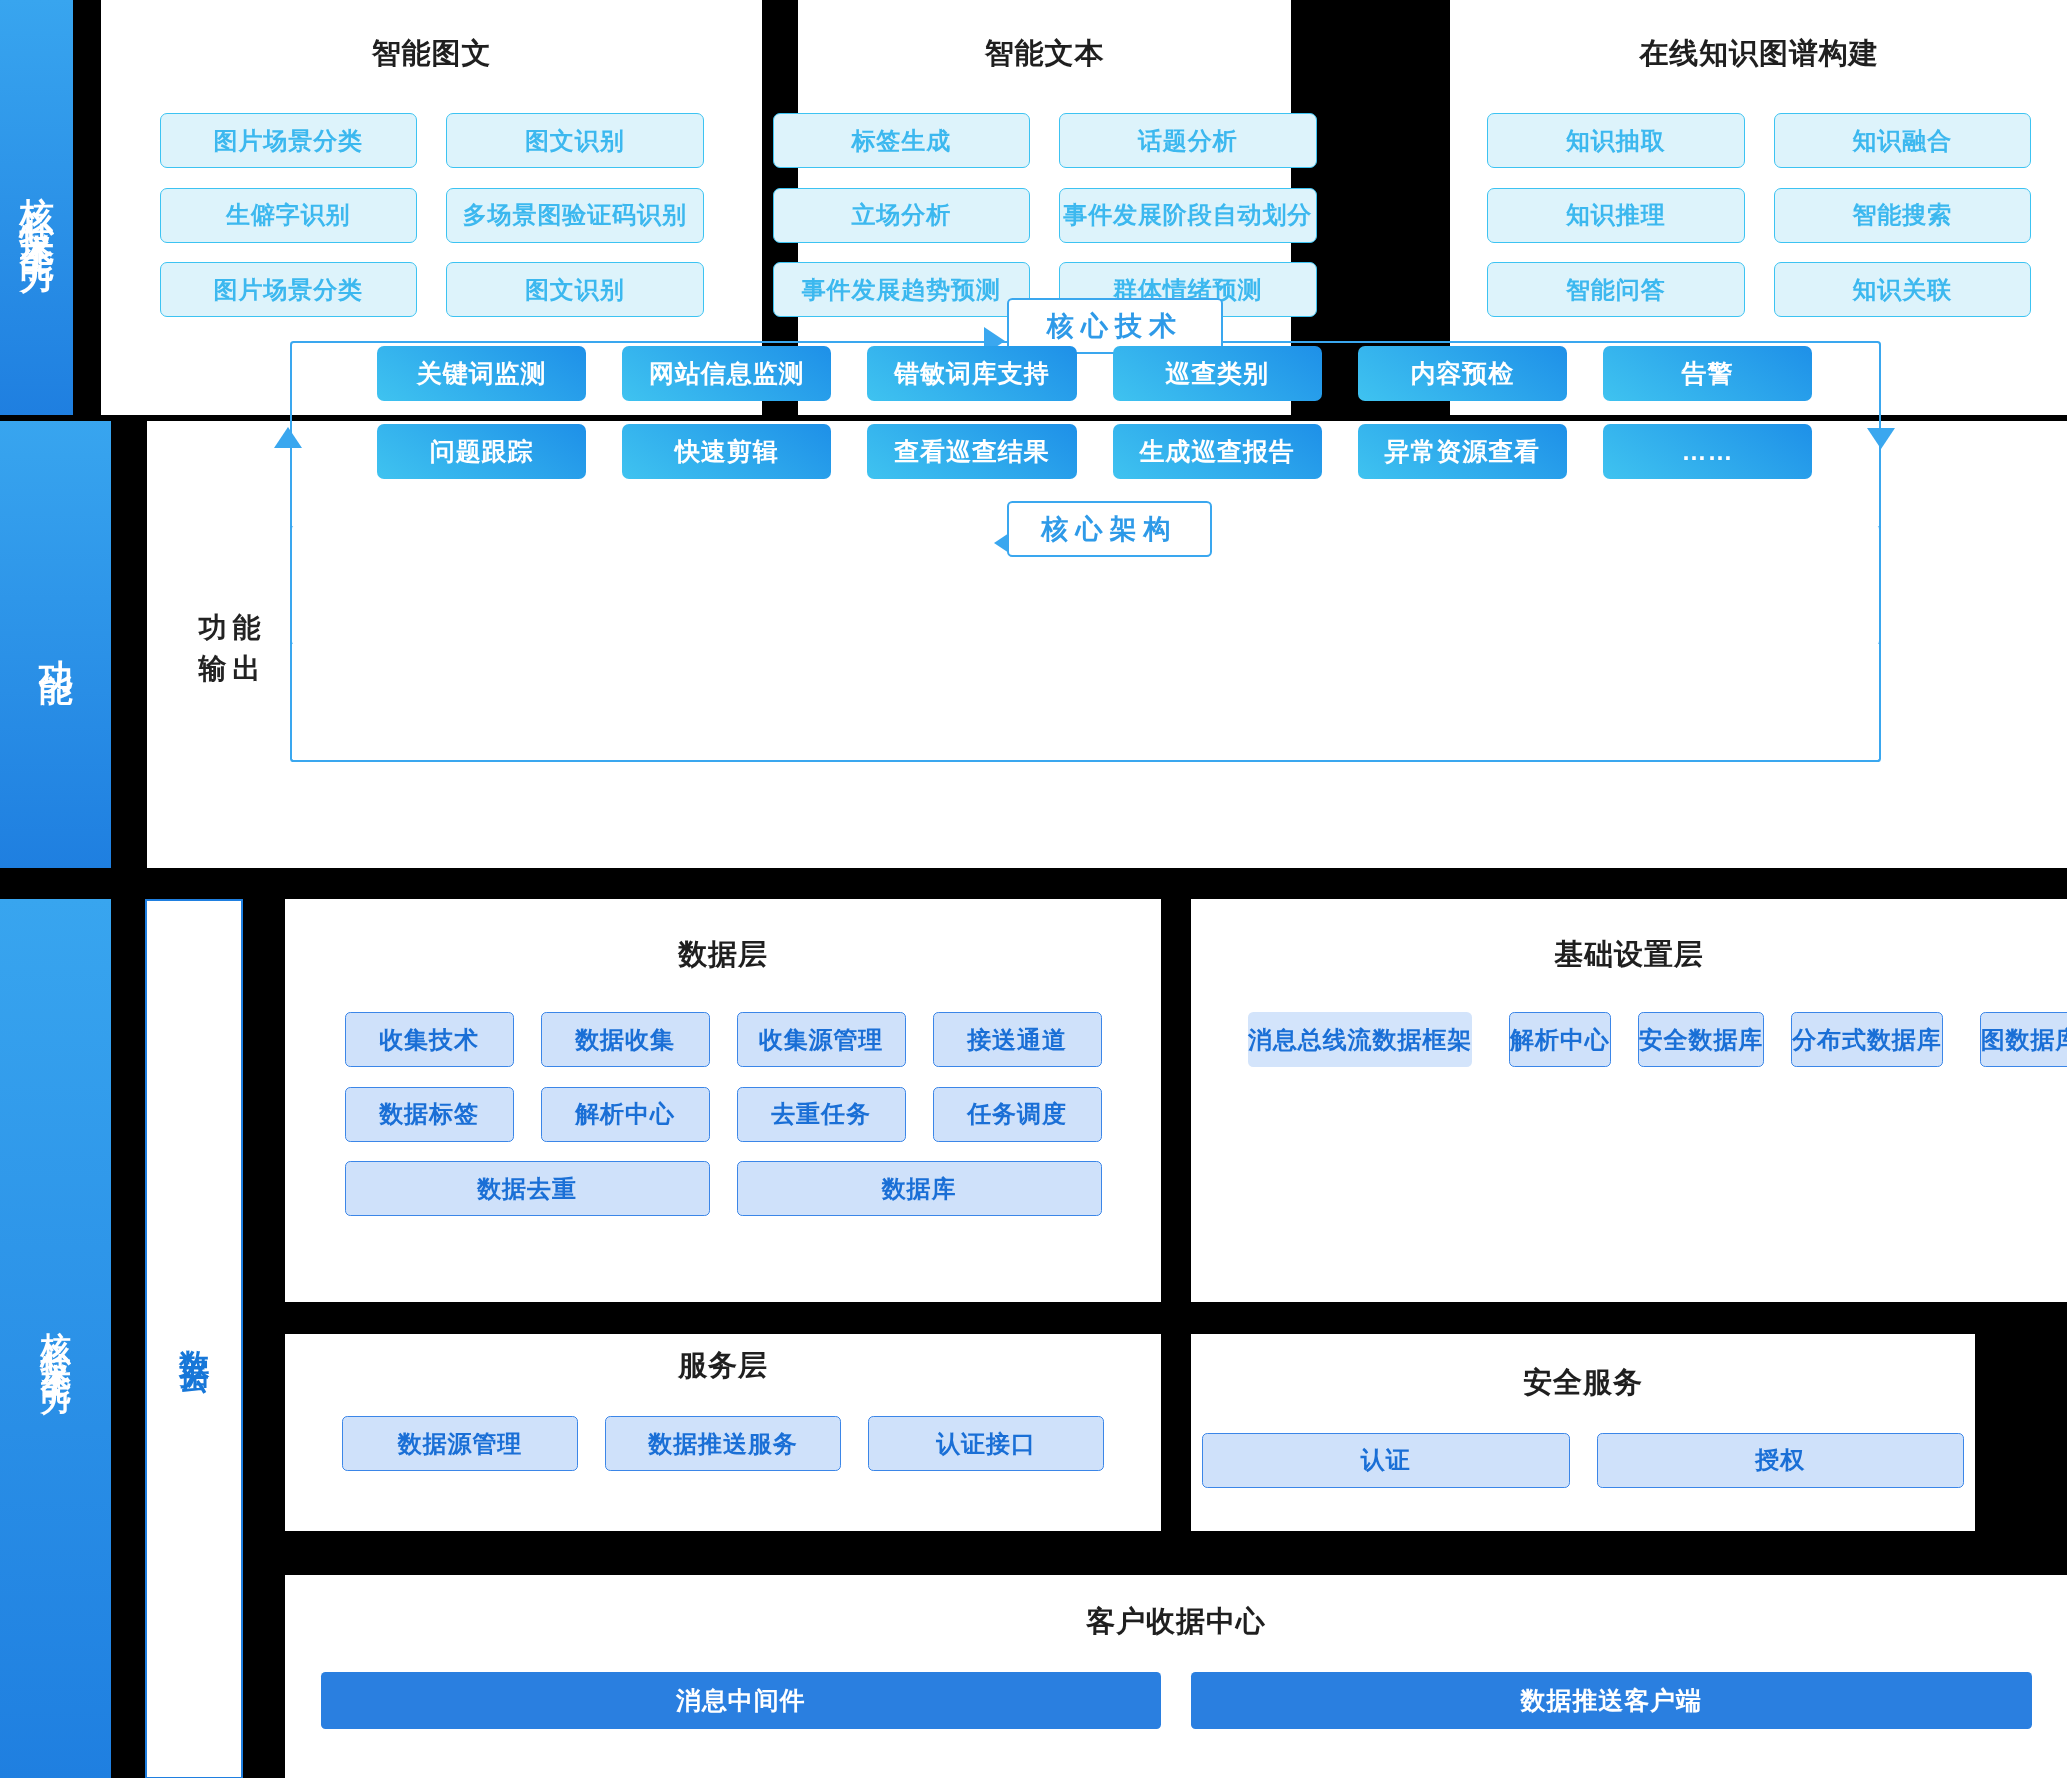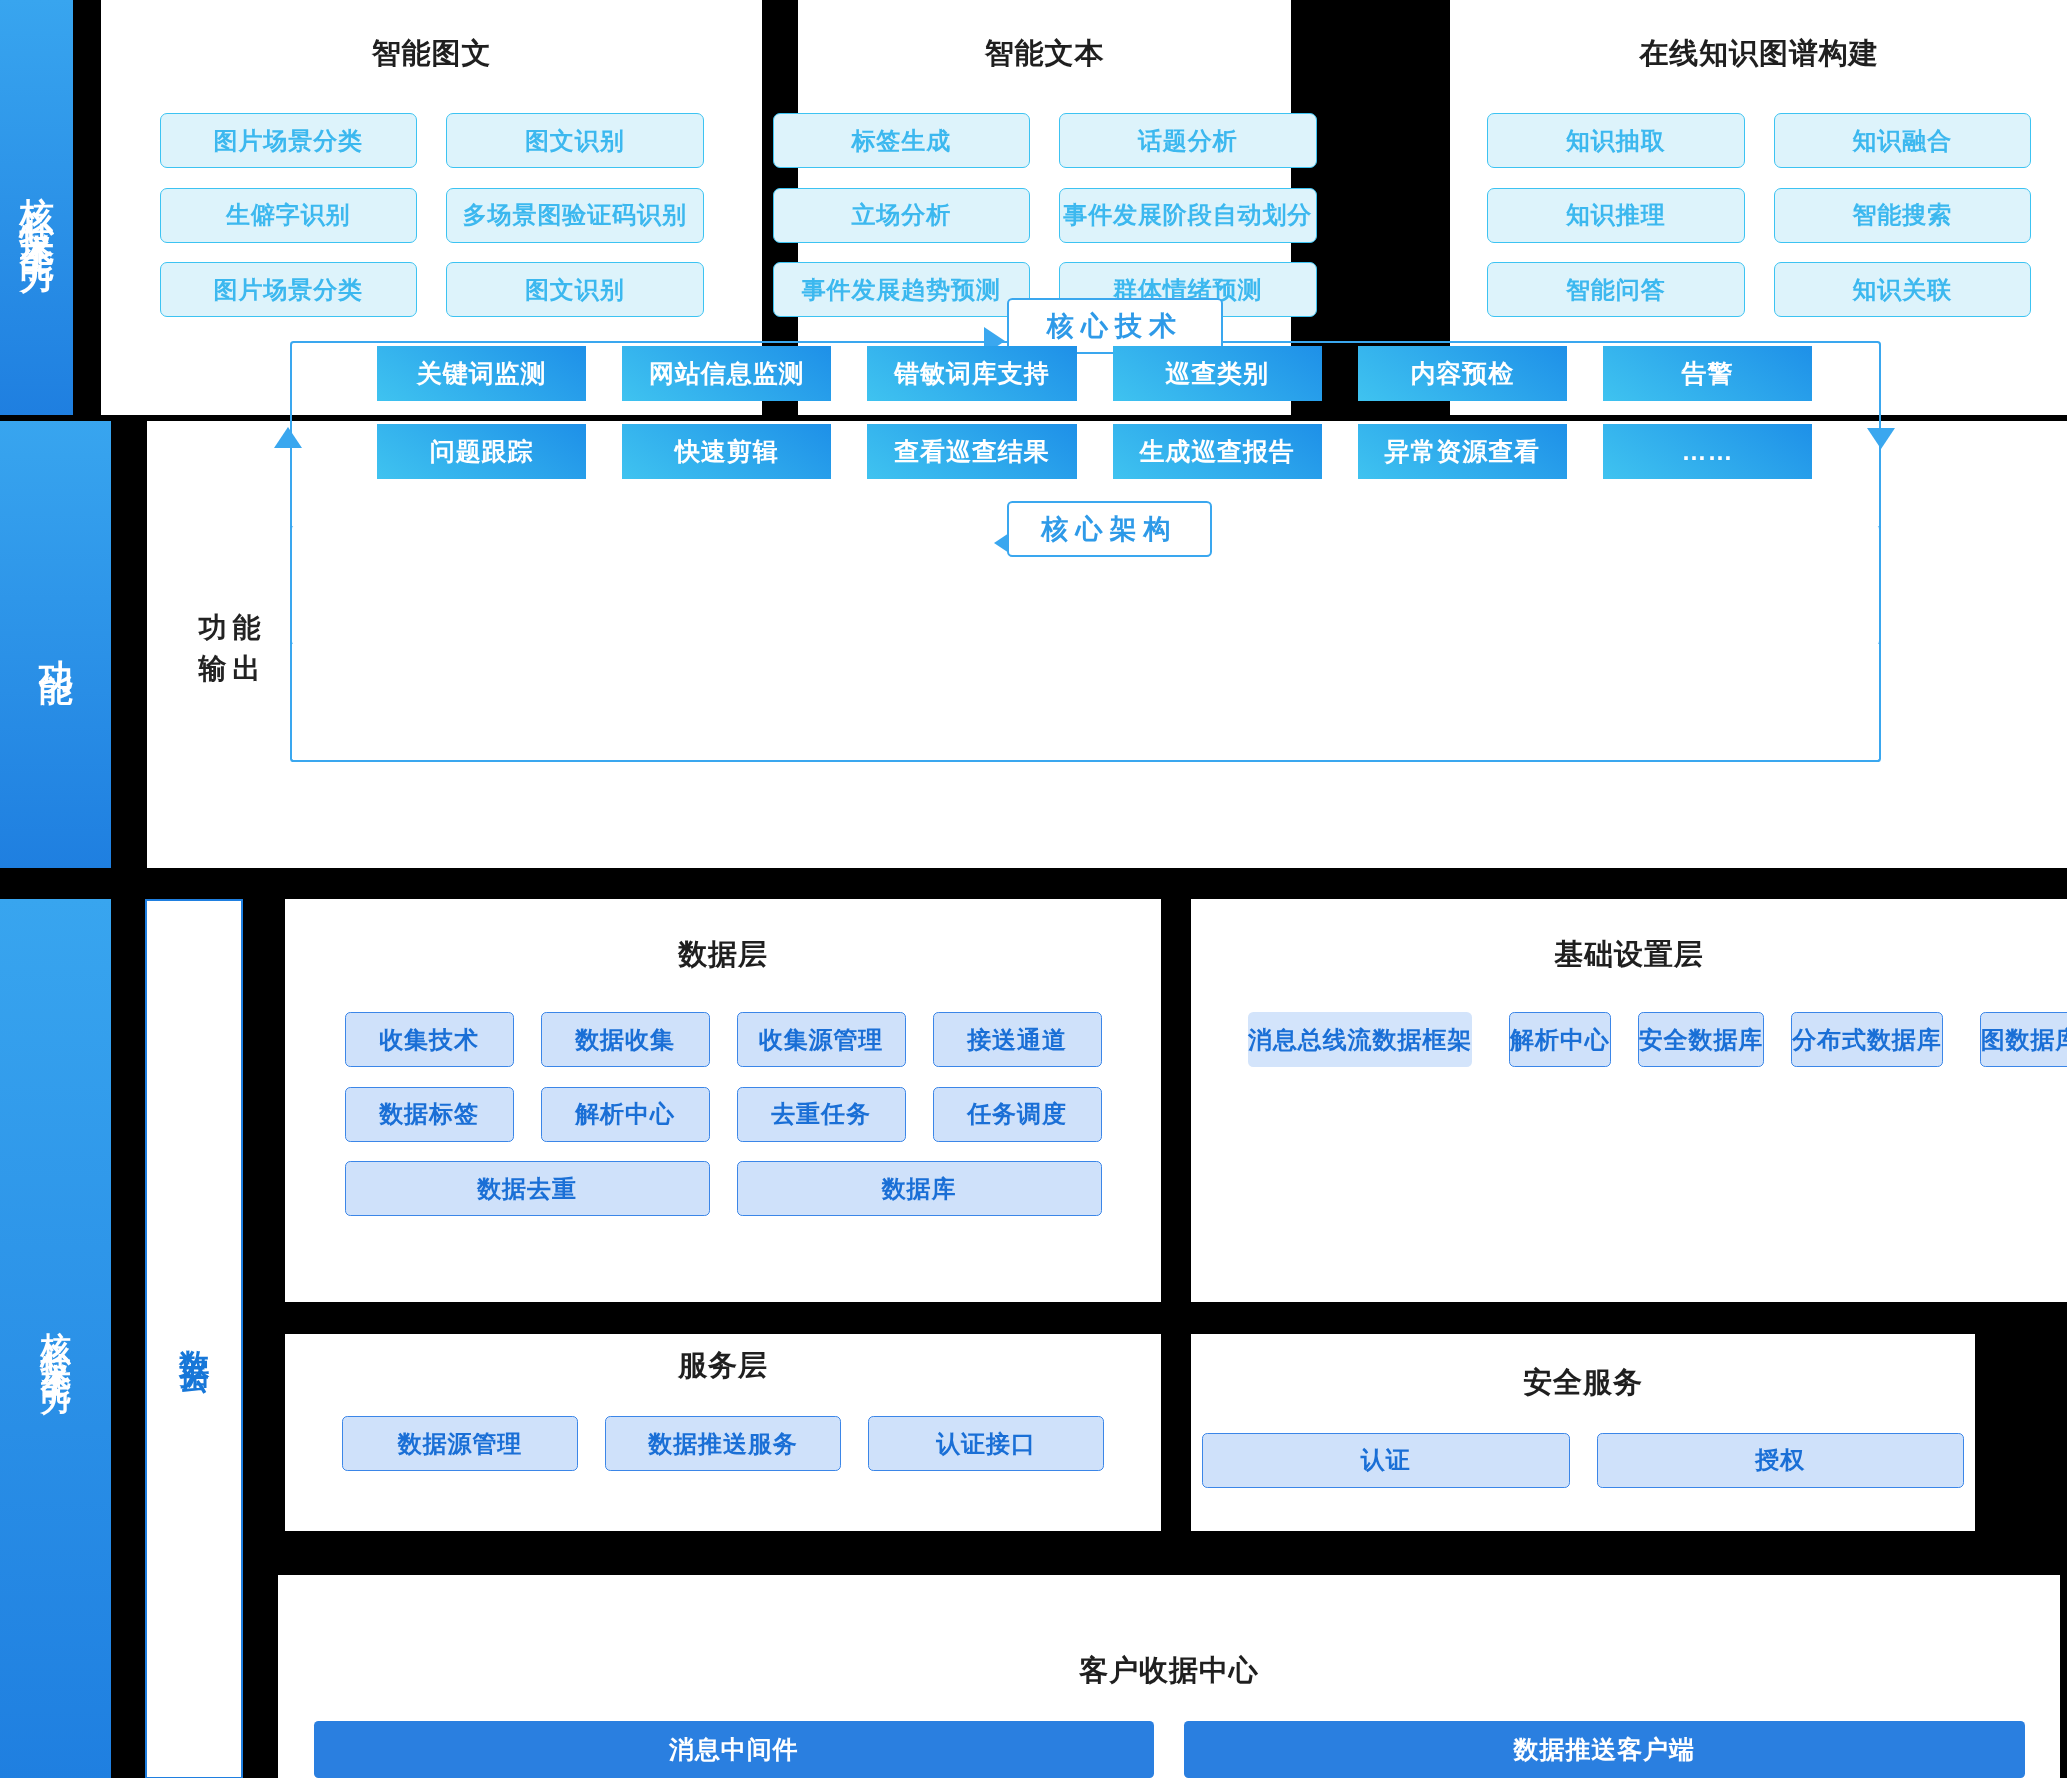--- a/index.html
+++ b/index.html
@@ -87,21 +87,21 @@
   }
   .arrow { position: absolute; width: 0; height: 0; }
   .arrow-right { border-top: 14.3px solid transparent; border-bottom: 14.3px solid transparent; border-left: 21.4px solid #3aa7ef; }
   .arrow-left  { border-top: 14.3px solid transparent; border-bottom: 14.3px solid transparent; border-right: 21.4px solid #3aa7ef; }
   .arrow-up    { border-left: 14.3px solid transparent; border-right: 14.3px solid transparent; border-bottom: 21.4px solid #3aa7ef; }
   .arrow-down  { border-left: 14.3px solid transparent; border-right: 14.3px solid transparent; border-top: 21.4px solid #3aa7ef; }
 
   .grad-grid { position: absolute; display: grid; grid-template-columns: repeat(6, 1fr); gap: 23px 36px; }
   .grad-chip {
     background: linear-gradient(215deg, #1e90e8 0%, #3fc3f0 100%);
-    border-radius: 0;
+    border-radius: 7px;
     height: 55px;
     display: flex; align-items: center; justify-content: center;
     color: #fff; font-size: 25px; font-weight: 700; letter-spacing: 0.9px;
     white-space: nowrap;
   }
 
   
   .bchip {
     background: #cfe1fa;
     border: 1.8px solid #3b86e8;
@@ -263,20 +263,20 @@
 </div>
 
 <div class="panel" style="left:1191px; top:1334px; width:784px; height:197px; padding-top:28.5px;">
   <div class="panel-title">安全服务</div>
   <div class="row" style="margin-top:30px; width:762px;">
     <div class="bchip">认证</div>
     <div class="bchip">授权</div>
   </div>
 </div>
 
-<div class="panel" style="left:278px; top:1575px; width:1782px; height:203px; padding-top:27px;justify-content:flex-end;">
+<div class="panel" style="left:285px; top:1575px; width:1782px; height:203px; padding-top:27px;">
   <div class="panel-title">客户收据中心</div>
   <div class="row" style="margin-top:30px; width:1711px; gap:30px;">
     <div class="solid-chip">消息中间件</div>
     <div class="solid-chip">数据推送客户端</div>
   </div>
 </div>
 
 
 </body></html>

